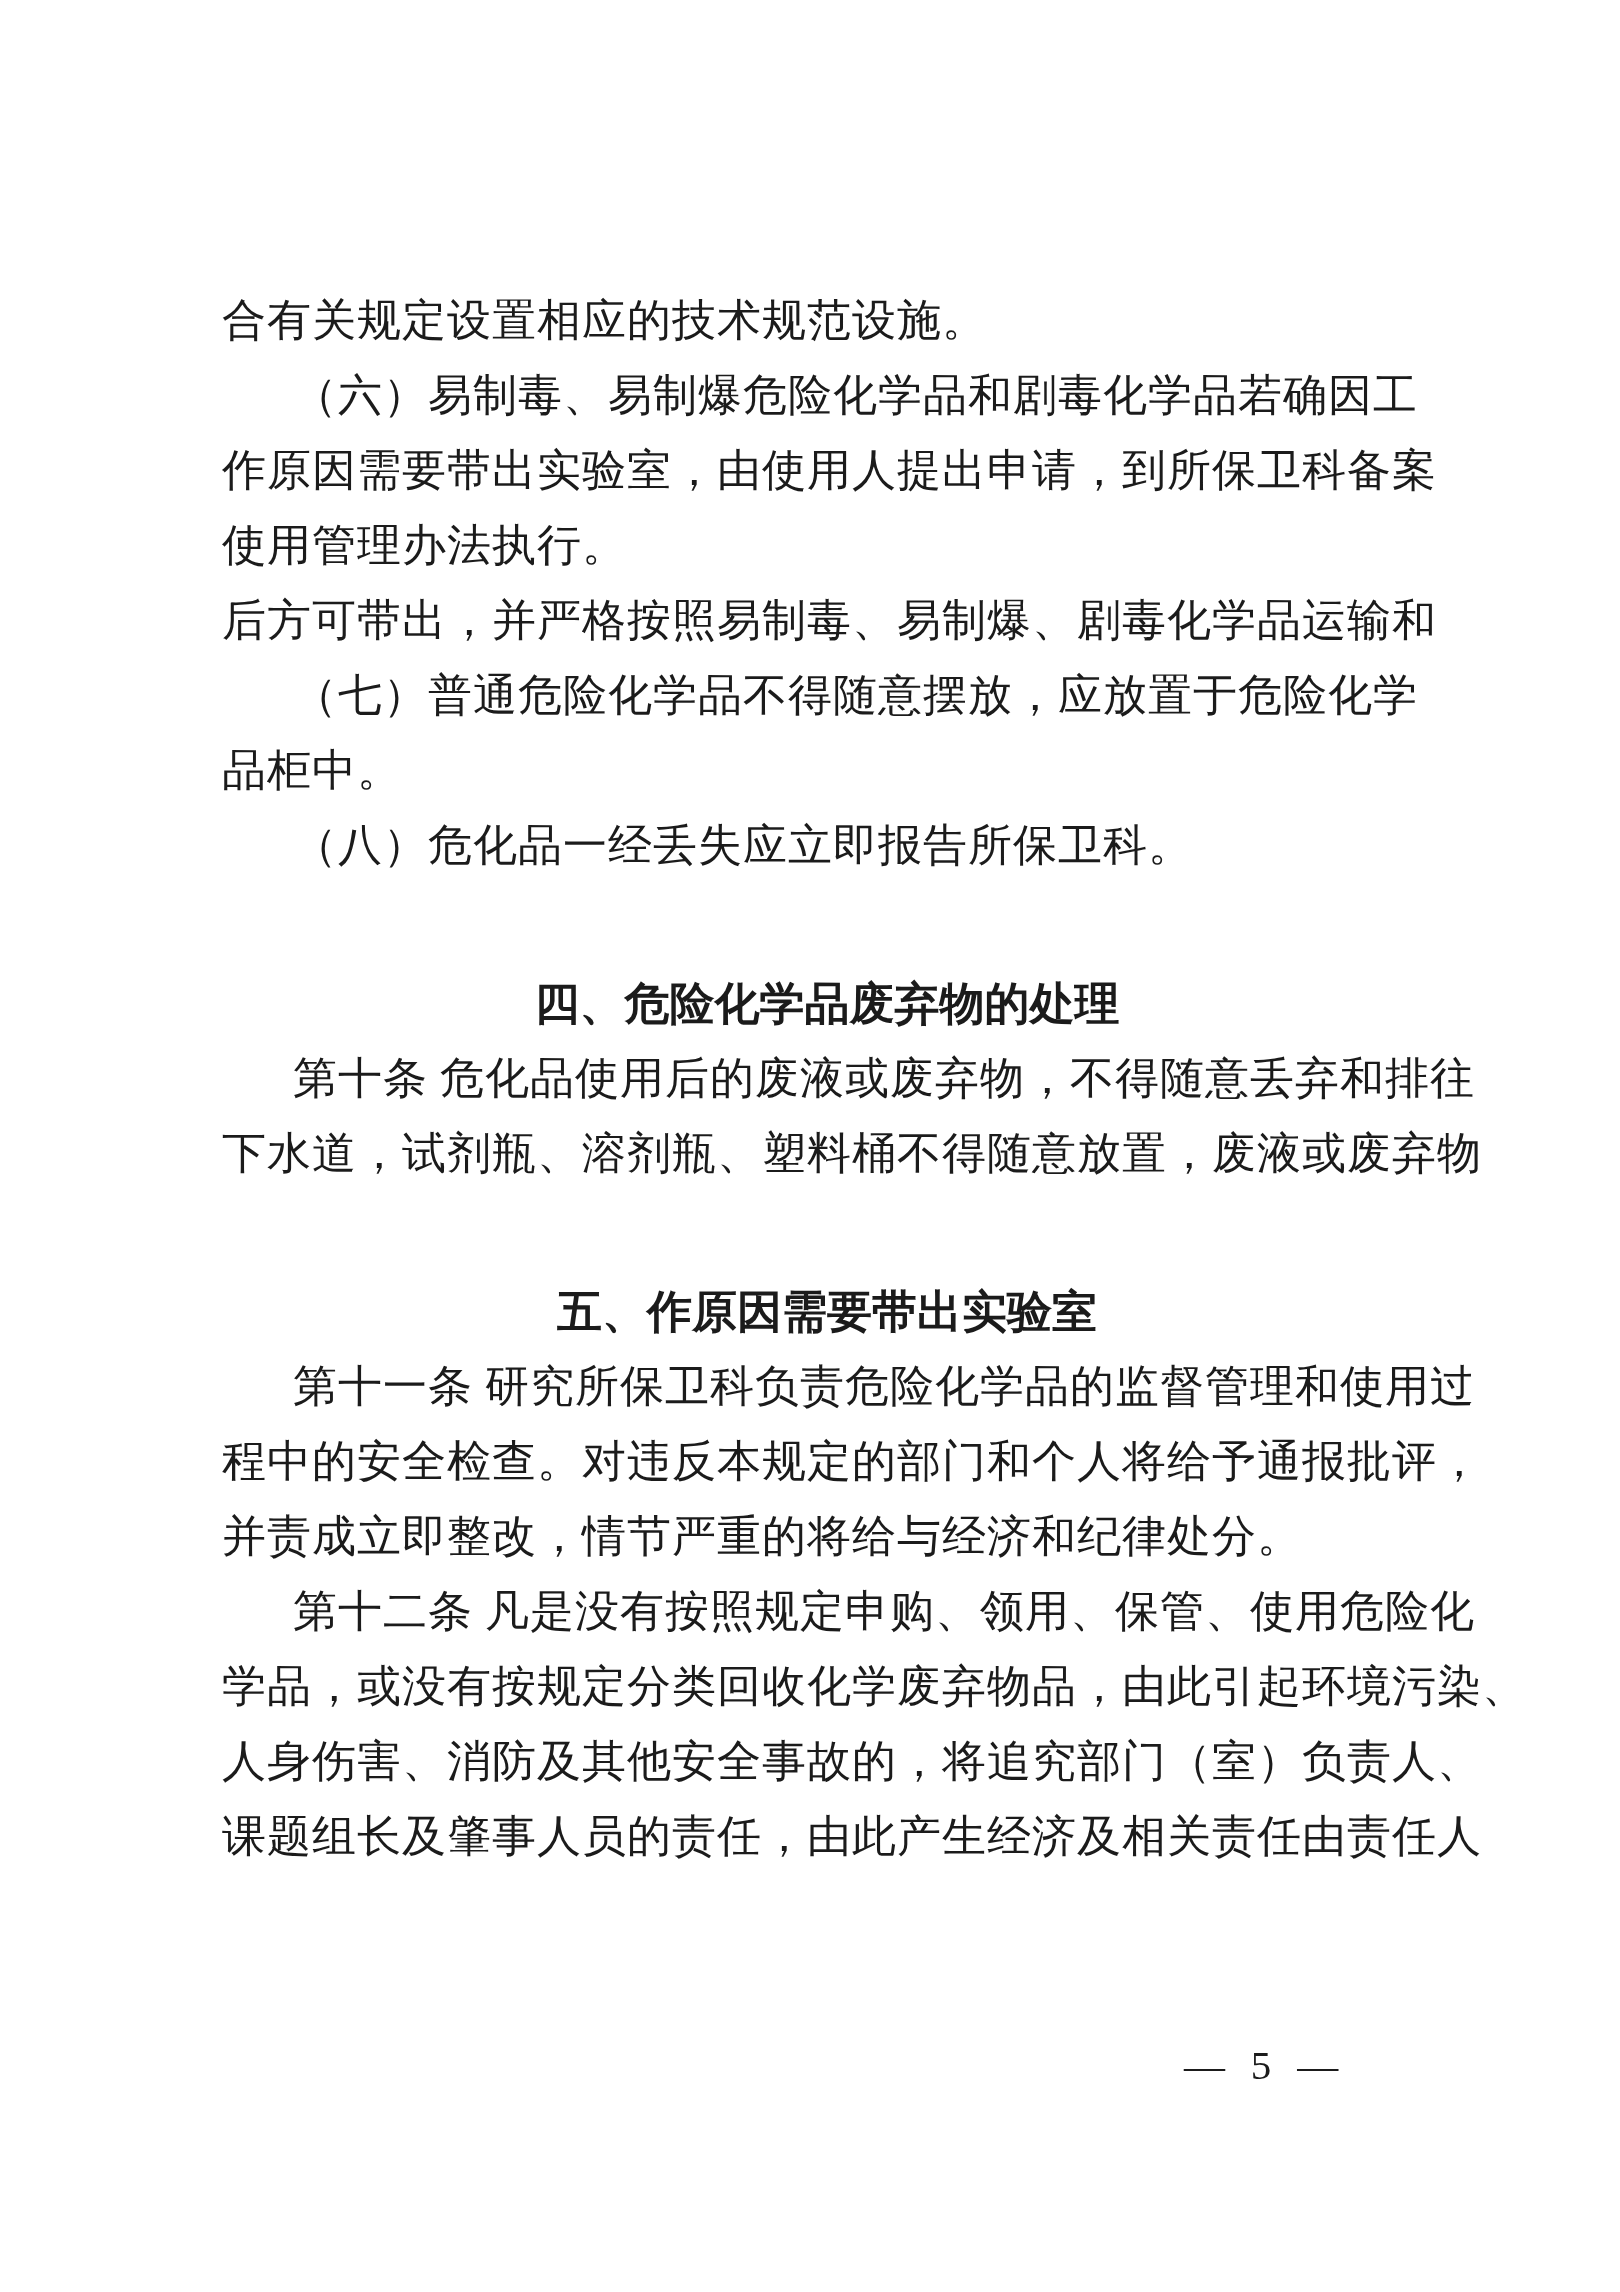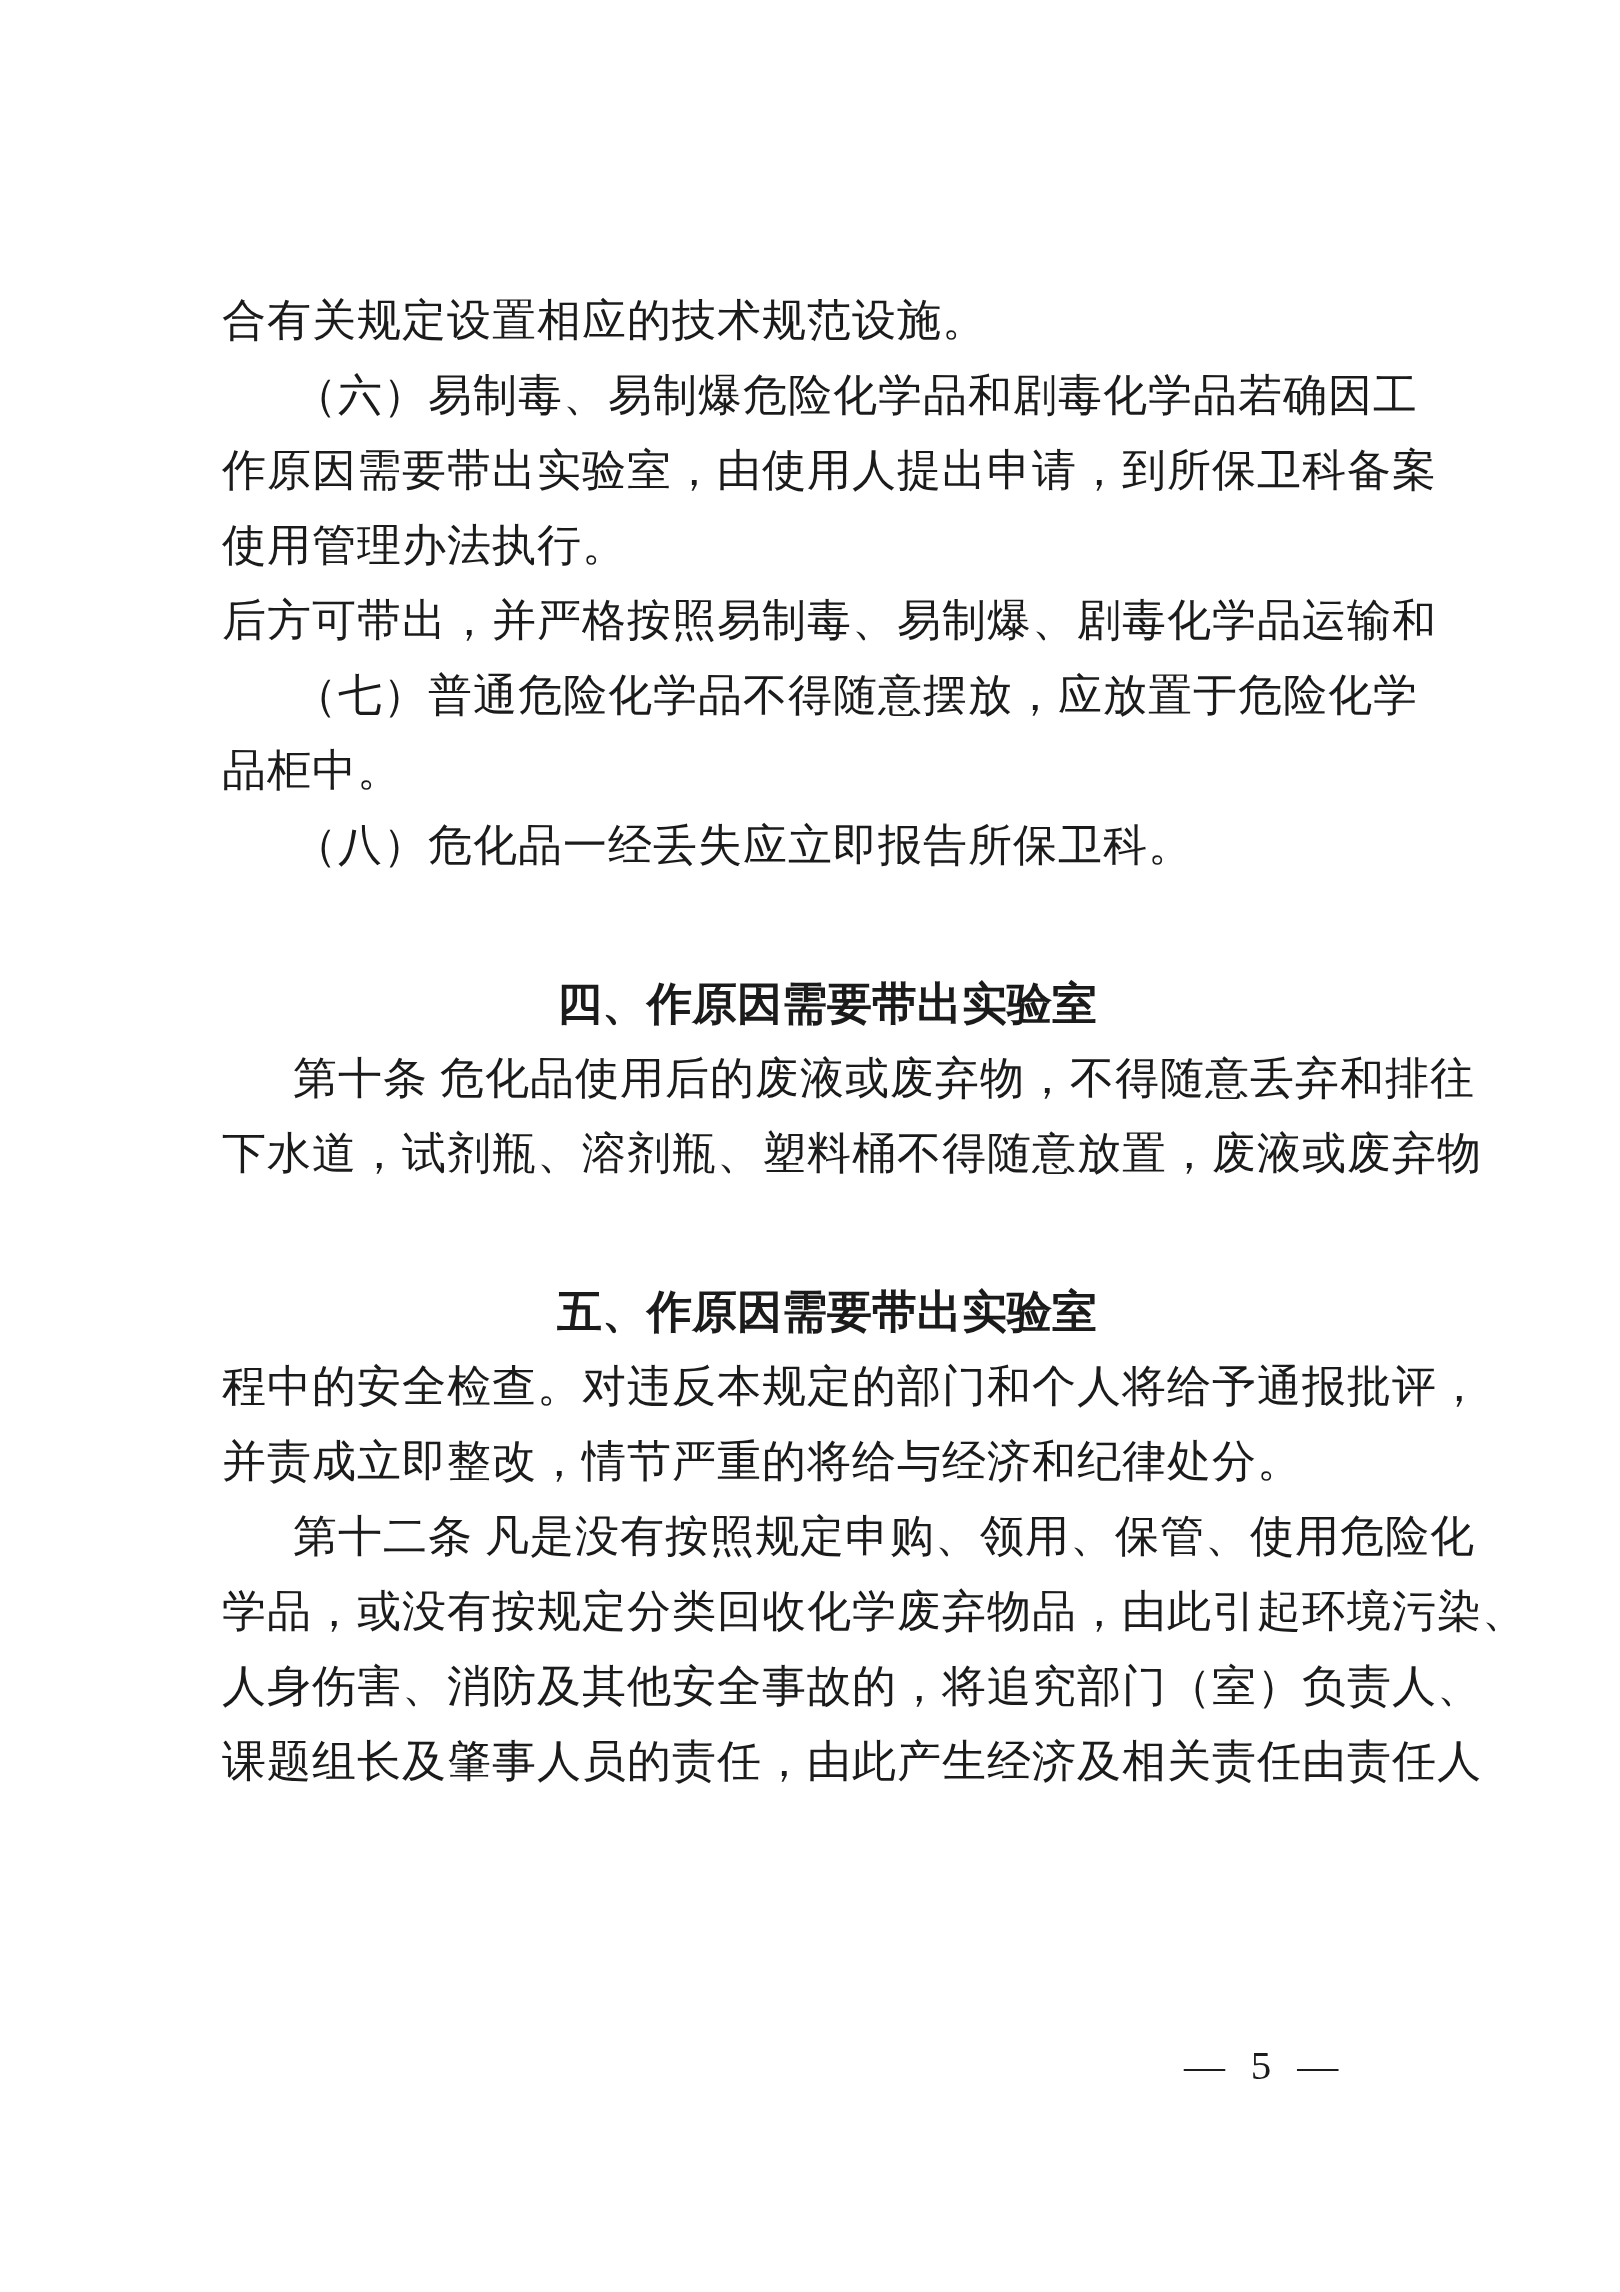--- a/index.html
+++ b/index.html
@@ -57,24 +57,25 @@
 <div class="page">
   <div class="content">
     <div class="line">合有关规定设置相应的技术规范设施。</div>
     <div class="line indent">（六）易制毒、易制爆危险化学品和剧毒化学品若确因工</div>
     <div class="line">作原因需要带出实验室，由使用人提出申请，到所保卫科备案</div>
     <div class="line">使用管理办法执行。</div>
     <div class="line">后方可带出，并严格按照易制毒、易制爆、剧毒化学品运输和</div>
     <div class="line indent">（七）普通危险化学品不得随意摆放，应放置于危险化学</div>
     <div class="line">品柜中。</div>
     <div class="line indent">（八）危化品一经丢失应立即报告所保卫科。</div>
-    <div class="line heading">四、作原因需要带出实验室</div>
+    <div class="line heading">四、危险化学品废弃物的处理</div>
     <div class="line indent">第十条 危化品使用后的废液或废弃物，不得随意丢弃和排往</div>
     <div class="line">下水道，试剂瓶、溶剂瓶、塑料桶不得随意放置，废液或废弃物</div>
     <div class="line heading">五、作原因需要带出实验室</div>
+    <div class="line indent">第十一条 研究所保卫科负责危险化学品的监督管理和使用过</div>
     <div class="line">程中的安全检查。对违反本规定的部门和个人将给予通报批评，</div>
     <div class="line">并责成立即整改，情节严重的将给与经济和纪律处分。</div>
     <div class="line indent">第十二条 凡是没有按照规定申购、领用、保管、使用危险化</div>
     <div class="line">学品，或没有按规定分类回收化学废弃物品，由此引起环境污染、</div>
     <div class="line">人身伤害、消防及其他安全事故的，将追究部门（室）负责人、</div>
     <div class="line">课题组长及肇事人员的责任，由此产生经济及相关责任由责任人</div>
   </div>
   <div class="page-number">— 5 —</div>
 </div>
 

